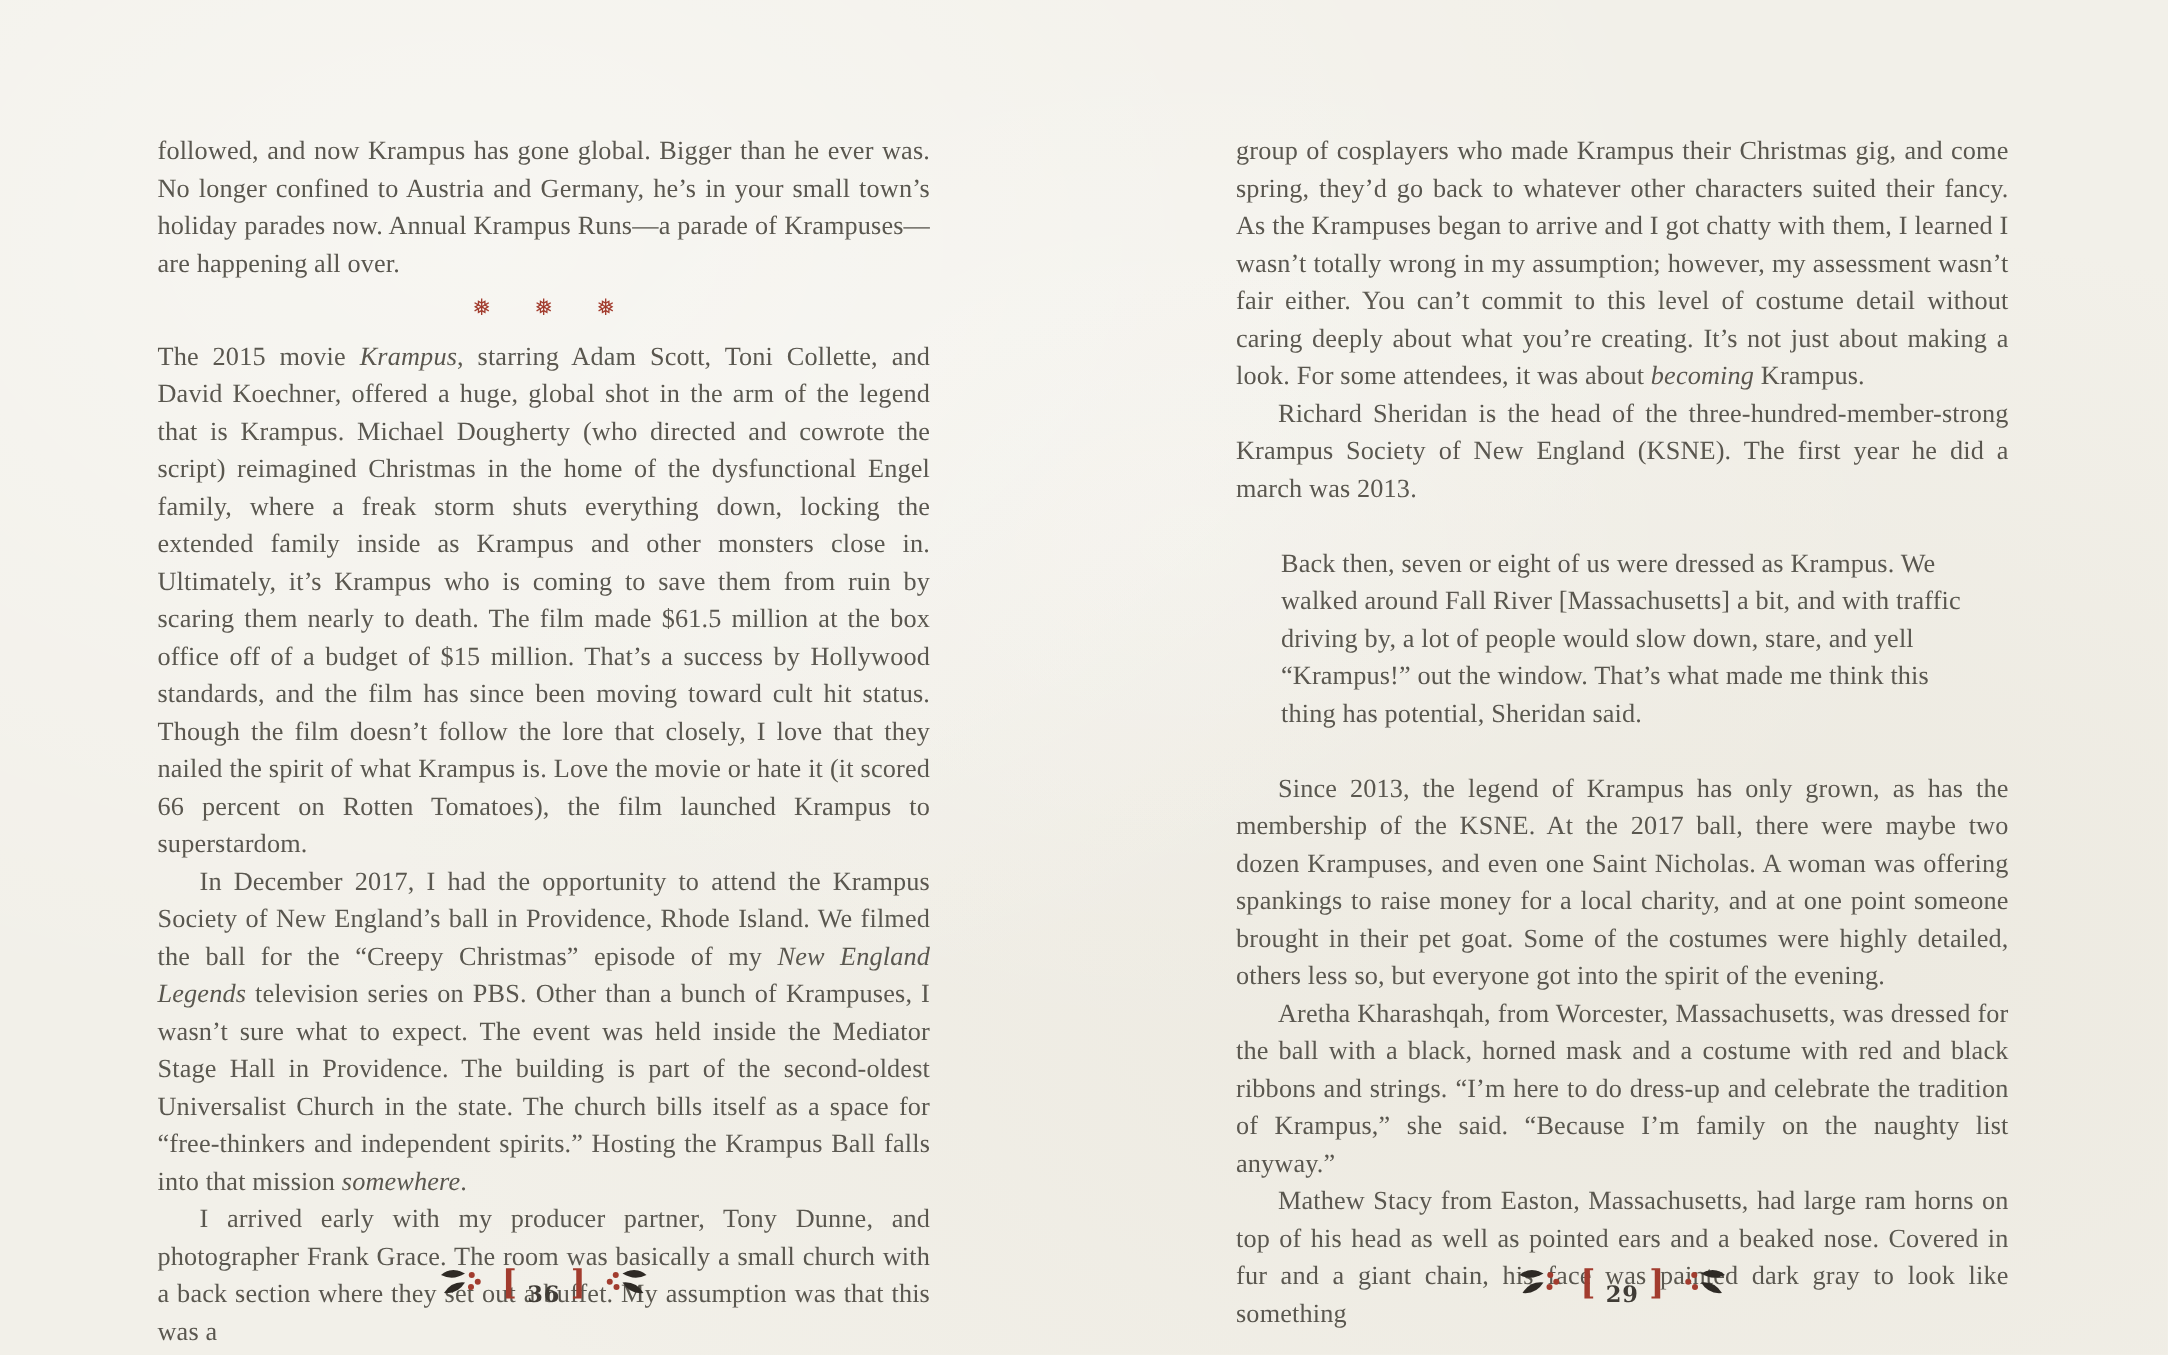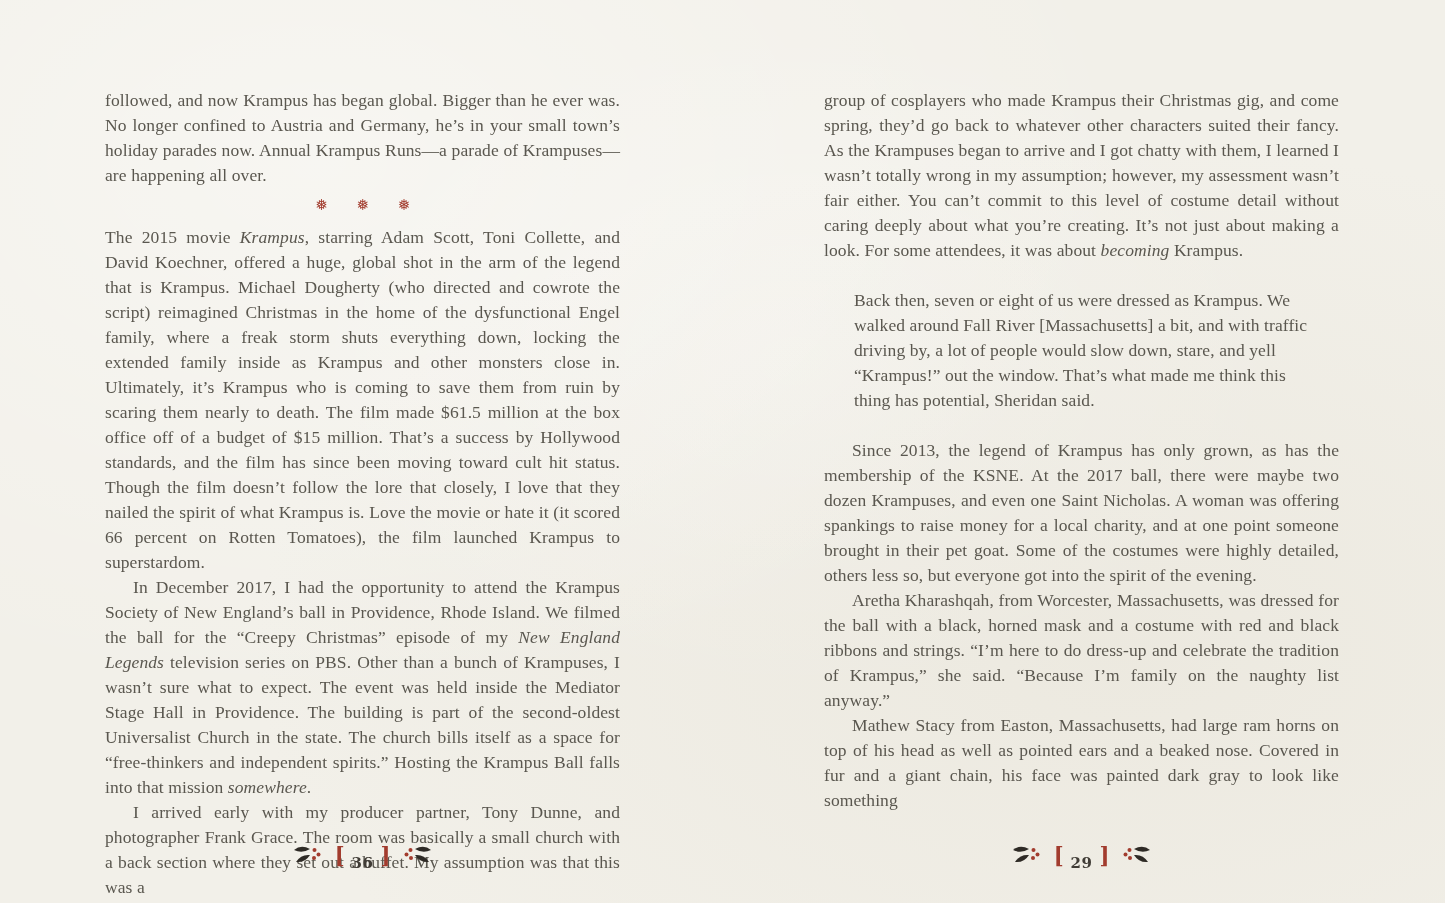--- a/index.html
+++ b/index.html
@@ -87,21 +87,21 @@
     margin-top:18px;
   }
   .holly{display:block;}
   .holly.flip{transform:scaleX(-1);}
 </style>
 </head>
 <body>
 
 <div class="page" id="page-left">
   <div class="page-body">
-      <p class="plain"><span>followed, and now Krampus has began global. Bigger than he ever was. No longer confined to Austria and Germany, he’s in your small town’s holiday parades now. Annual Krampus Runs—a parade of Krampuses—are happening all over.</span></p>
+      <p class="plain"><span>followed, and now Krampus has gone global. Bigger than he ever was. No longer confined to Austria and Germany, he’s in your small town’s holiday parades now. Annual Krampus Runs—a parade of Krampuses—are happening all over.</span></p>
       <p class="ornament"><span>❅ ❅ ❅</span></p>
       <p class="plain"><span>The 2015 movie </span><i>Krampus</i><span>, starring Adam Scott, Toni Collette, and David Koechner, offered a huge, global shot in the arm of the legend that is Krampus. Michael Dougherty (who directed and cowrote the script) reimagined Christmas in the home of the dysfunctional Engel family, where a freak storm shuts everything down, locking the extended family inside as Krampus and other monsters close in. Ultimately, it’s Krampus who is coming to save them from ruin by scaring them nearly to death. The film made $61.5 million at the box office off of a budget of $15 million. That’s a success by Hollywood standards, and the film has since been moving toward cult hit status. Though the film doesn’t follow the lore that closely, I love that they nailed the spirit of what Krampus is. Love the movie or hate it (it scored 66 percent on Rotten Tomatoes), the film launched Krampus to superstardom.</span></p>
       <p class="indent"><span>In December 2017, I had the opportunity to attend the Krampus Society of New England’s ball in Providence, Rhode Island. We filmed the ball for the “Creepy Christmas” episode of my </span><i>New England Legends</i><span> television series on PBS. Other than a bunch of Krampuses, I wasn’t sure what to expect. The event was held inside the Mediator Stage Hall in Providence. The building is part of the second-oldest Universalist Church in the state. The church bills itself as a space for “free-thinkers and independent spirits.” Hosting the Krampus Ball falls into that mission </span><i>somewhere</i><span>.</span></p>
       <p class="indent"><span>I arrived early with my producer partner, Tony Dunne, and photographer Frank Grace. The room was basically a small church with a back section where they set out a buffet. My assumption was that this was a</span></p>
     </div>
   <div class="page-footer">
     <svg class="holly" width="30" height="22" viewBox="0 0 30 22">
       <path d="M1,7 Q8,1 17,6 Q9,11 1,7 Z" style="fill:var(--holly)"></path>
       <path d="M3,19 Q8,11 17,12 Q12,20 3,19 Z" style="fill:var(--holly)"></path>
       <circle cx="21.5" cy="7" r="2" style="fill:var(--accent)"></circle>
@@ -119,20 +119,21 @@
       <circle cx="21.5" cy="7" r="2" style="fill:var(--accent)"></circle>
       <circle cx="25.5" cy="11.5" r="2" style="fill:var(--accent)"></circle>
       <circle cx="21" cy="15" r="2" style="fill:var(--accent)"></circle>
     </svg>
   </div>
 </div>
 
 <div class="page" id="page-right">
   <div class="page-body">
       <p class="plain"><span>group of cosplayers who made Krampus their Christmas gig, and come spring, they’d go back to whatever other characters suited their fancy. As the Krampuses began to arrive and I got chatty with them, I learned I wasn’t totally wrong in my assumption; however, my assessment wasn’t fair either. You can’t commit to this level of costume detail without caring deeply about what you’re creating. It’s not just about making a look. For some attendees, it was about </span><i>becoming</i><span> Krampus.</span></p>
+      <p class="indent"><span>Richard Sheridan is the head of the three-hundred-member-strong Krampus Society of New England (KSNE). The first year he did a march was 2013.</span></p>
       <p class="quote"><span>Back then, seven or eight of us were dressed as Krampus. We walked around Fall River [Massachusetts] a bit, and with traffic driving by, a lot of people would slow down, stare, and yell “Krampus!” out the window. That’s what made me think this thing has potential, Sheridan said.</span></p>
       <p class="indent"><span>Since 2013, the legend of Krampus has only grown, as has the membership of the KSNE. At the 2017 ball, there were maybe two dozen Krampuses, and even one Saint Nicholas. A woman was offering spankings to raise money for a local charity, and at one point someone brought in their pet goat. Some of the costumes were highly detailed, others less so, but everyone got into the spirit of the evening.</span></p>
       <p class="indent"><span>Aretha Kharashqah, from Worcester, Massachusetts, was dressed for the ball with a black, horned mask and a costume with red and black ribbons and strings. “I’m here to do dress-up and celebrate the tradition of Krampus,” she said. “Because I’m family on the naughty list anyway.”</span></p>
       <p class="indent"><span>Mathew Stacy from Easton, Massachusetts, had large ram horns on top of his head as well as pointed ears and a beaked nose. Covered in fur and a giant chain, his face was painted dark gray to look like something</span></p>
     </div>
   <div class="page-footer">
     <svg class="holly" width="30" height="22" viewBox="0 0 30 22">
       <path d="M1,7 Q8,1 17,6 Q9,11 1,7 Z" style="fill:var(--holly)"></path>
       <path d="M3,19 Q8,11 17,12 Q12,20 3,19 Z" style="fill:var(--holly)"></path>
       <circle cx="21.5" cy="7" r="2" style="fill:var(--accent)"></circle>

